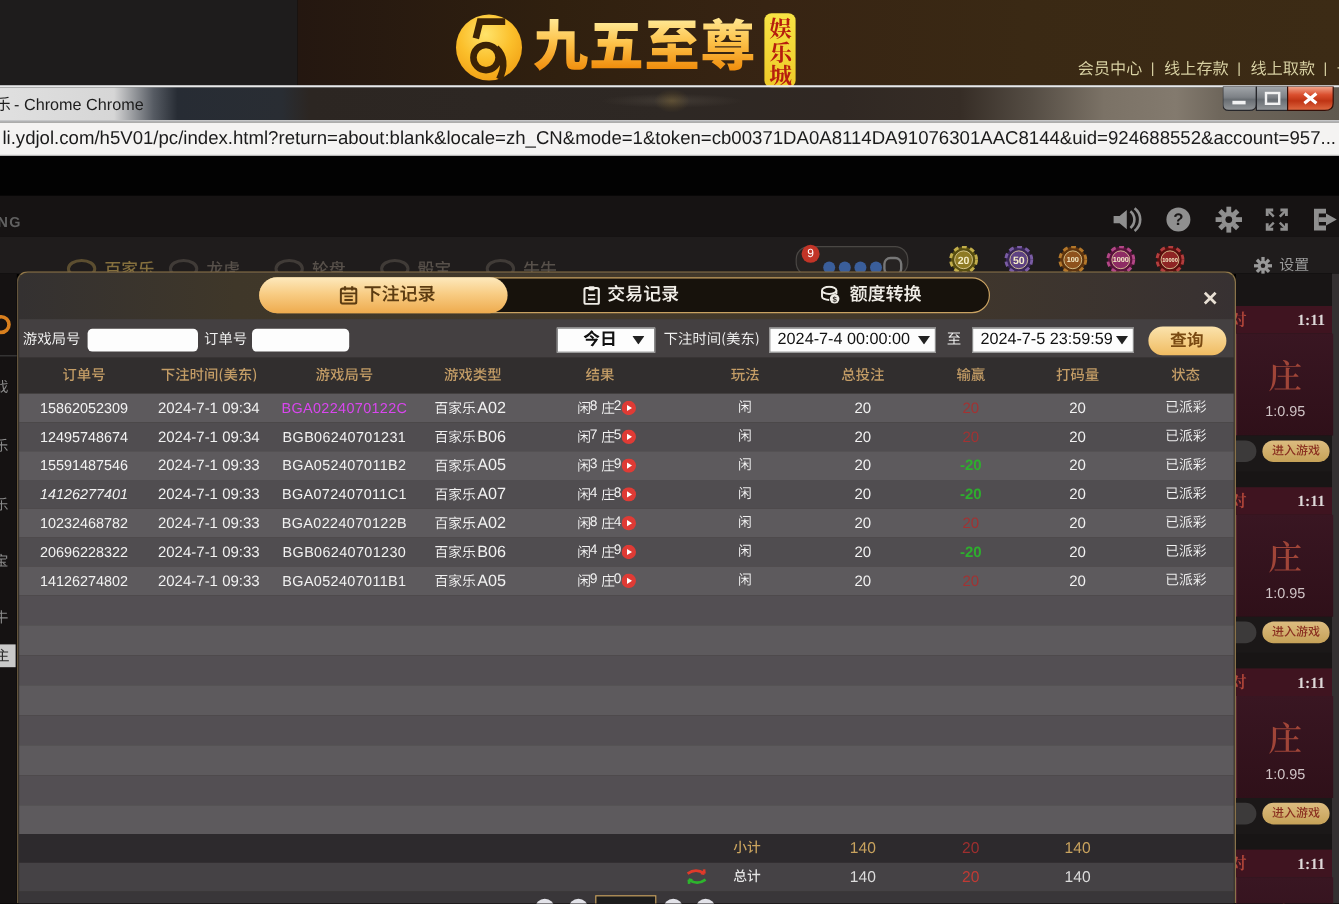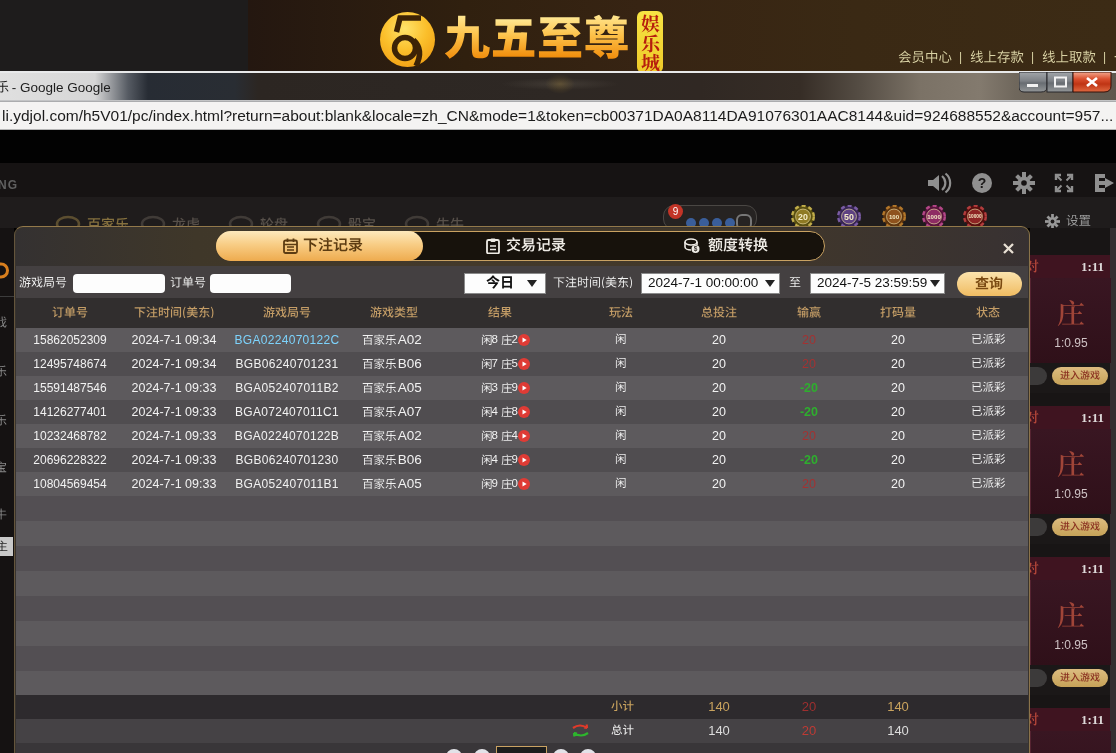--- a/index.html
+++ b/index.html
@@ -406,21 +406,21 @@
 <div style="position:absolute;left:0;top:71px;width:1116px;height:2px;background:#e8e9ea"></div>
 <div style="position:absolute;left:0;top:73px;width:1116px;height:27px;background:linear-gradient(90deg,#e0e0e0 0,#d6d6d6 95px,#565b63 128px,#272c34 148px,#292d33 235px,#2c2622 258px,#2e2824 560px,#302823 700px,#362d26 800px,#554d44 860px,#7b7266 920px,#837a6e 980px,#6f675c 1016px,#5f584e 1116px)"></div>
 <div style="position:absolute;left:0;top:100px;width:1116px;height:2px;background:linear-gradient(#cfd0d1,#9fa0a2)"></div>
 <div style="position:absolute;left:500px;top:78px;width:120px;height:12px;background:radial-gradient(ellipse at center,rgba(200,190,170,0.12),transparent 70%)"></div>
 <div style="position:absolute;left:545px;top:74px;width:30px;height:20px;background:radial-gradient(ellipse at center,rgba(230,180,60,0.18),transparent 70%)"></div>
 <div style="position:absolute;left:-4.0px;top:80.0px;">
     <svg width="13.0" height="13.5" viewBox="0 -880 1000 1040" fill="#1d1d1d" style="display:block">
       <use href="#s8"></use>
     </svg>
   </div>
-<div style="position:absolute;top:77.9px;font-family:'Liberation Sans',sans-serif;font-size:13.5px;color:#1d1d1d;font-weight:normal;line-height:20.25px;white-space:pre;left:8px;"> - Google Google</div>
+<div style="position:absolute;top:77.9px;font-family:'Liberation Sans',sans-serif;font-size:13.5px;color:#1d1d1d;font-weight:normal;line-height:20.25px;white-space:pre;left:8px;"> - Chrome Chrome</div>
 <svg style="position:absolute;left:1019px;top:72px" width="97" height="23" viewBox="0 0 97 23">
 <defs>
 <linearGradient id="btng" x1="0" y1="0" x2="0" y2="1">
         <stop offset="0" stop-color="#a2a6aa"></stop>
         <stop offset="45%" stop-color="#7d8186"></stop>
         <stop offset="55%" stop-color="#686d72"></stop>
         <stop offset="100%" stop-color="#939698"></stop>
       </linearGradient>
 <linearGradient id="btnr" x1="0" y1="0" x2="0" y2="1">
         <stop offset="0" stop-color="#f2a78d"></stop>
@@ -757,21 +757,21 @@
   </div>
 <svg style="position:absolute;left:527px;top:280px" width="10" height="7" viewBox="0 0 10 7">
     <path d="M0 0 h10 l-5 7 z" fill="#222"></path>
   </svg>
 <div style="position:absolute;left:553.0px;top:275.9px;">
     <svg width="80.1" height="12.5" viewBox="0 -880 6676 1040" fill="#f2f2f2" style="display:block">
       <use href="#s28"></use>
     </svg>
   </div>
 <div style="position:absolute;left:641px;top:273px;width:139px;height:21px;background:#fdfdfd;border:1px solid #8a8a8a;box-sizing:border-box"></div>
-<div style="position:absolute;top:272.9px;font-family:'Liberation Sans',sans-serif;font-size:13.5px;color:#111;font-weight:normal;line-height:20.25px;white-space:pre;left:648px;">2024-7-1 00:00:00</div>
+<div style="position:absolute;top:272.9px;font-family:'Liberation Sans',sans-serif;font-size:13.5px;color:#111;font-weight:normal;line-height:20.25px;white-space:pre;left:648px;">2024-7-4 00:00:00</div>
 <svg style="position:absolute;left:765px;top:280px" width="10" height="7" viewBox="0 0 10 7">
     <path d="M0 0 h10 l-5 7 z" fill="#222"></path>
   </svg>
 <div style="position:absolute;left:810px;top:273px;width:135px;height:21px;background:#fdfdfd;border:1px solid #8a8a8a;box-sizing:border-box"></div>
 <div style="position:absolute;top:272.9px;font-family:'Liberation Sans',sans-serif;font-size:13.5px;color:#111;font-weight:normal;line-height:20.25px;white-space:pre;left:817px;">2024-7-5 23:59:59</div>
 <svg style="position:absolute;left:930px;top:280px" width="10" height="7" viewBox="0 0 10 7">
     <path d="M0 0 h10 l-5 7 z" fill="#222"></path>
   </svg>
 <div style="position:absolute;left:789.0px;top:275.9px;">
     <svg width="12.0" height="12.5" viewBox="0 -880 1000 1040" fill="#f2f2f2" style="display:block">
@@ -831,21 +831,21 @@
     </svg>
   </div>
 <div style="position:absolute;left:976.0px;top:305.9px;">
     <svg width="24.0" height="12.5" viewBox="0 -880 2000 1040" fill="#c49d66" style="display:block">
       <use href="#s40"></use>
     </svg>
   </div>
 <div style="position:absolute;left:16px;top:328px;width:1012px;height:24px;background:#5d5a5d"></div>
 <div style="position:absolute;top:331.0px;font-family:'Liberation Sans',sans-serif;font-size:12px;color:#f2f2f2;font-weight:normal;line-height:18.0px;white-space:pre;left:70px;transform:translateX(-50%);">15862052309</div>
 <div style="position:absolute;top:330.6px;font-family:'Liberation Sans',sans-serif;font-size:12.5px;color:#f2f2f2;font-weight:normal;line-height:18.75px;white-space:pre;left:174px;transform:translateX(-50%);">2024-7-1 09:34</div>
-<div style="position:absolute;top:331.0px;font-family:'Liberation Sans',sans-serif;font-size:12px;color:#7dd3fc;font-weight:normal;letter-spacing:0.3px;line-height:18.0px;white-space:pre;left:287px;transform:translateX(-50%);">BGA0224070122C</div>
+<div style="position:absolute;top:331.0px;font-family:'Liberation Sans',sans-serif;font-size:12px;color:#d946ef;font-weight:normal;letter-spacing:0.3px;line-height:18.0px;white-space:pre;left:287px;transform:translateX(-50%);">BGA0224070122C</div>
 <div style="position:absolute;left:362.2px;top:333.5px;">
     <svg width="34.5" height="12.0" viewBox="0 -880 3000 1040" fill="#f2f2f2" style="display:block">
       <use href="#s41"></use>
     </svg>
   </div>
 <div style="position:absolute;top:329.9px;font-family:'Liberation Sans',sans-serif;font-size:13.5px;color:#f2f2f2;font-weight:normal;line-height:20.25px;white-space:pre;left:397.75px;">A02</div>
 <div style="position:absolute;left:481.0px;top:333.5px;">
     <svg width="11.5" height="12.0" viewBox="0 -880 1000 1040" fill="#f2f2f2" style="display:block">
       <use href="#s42"></use>
     </svg>
@@ -946,21 +946,21 @@
   </div>
 <div style="position:absolute;top:378.6px;font-family:'Liberation Sans',sans-serif;font-size:12.5px;color:#f2f2f2;font-weight:normal;line-height:18.75px;white-space:pre;left:719px;transform:translateX(-50%);">20</div>
 <div style="position:absolute;top:378.6px;font-family:'Liberation Sans',sans-serif;font-size:12.5px;color:#2eae2e;font-weight:bold;line-height:18.75px;white-space:pre;left:809px;transform:translateX(-50%);">-20</div>
 <div style="position:absolute;top:378.6px;font-family:'Liberation Sans',sans-serif;font-size:12.5px;color:#f2f2f2;font-weight:normal;line-height:18.75px;white-space:pre;left:898px;transform:translateX(-50%);">20</div>
 <div style="position:absolute;left:970.8px;top:381.2px;">
     <svg width="34.5" height="12.0" viewBox="0 -880 3000 1040" fill="#f2f2f2" style="display:block">
       <use href="#s44"></use>
     </svg>
   </div>
 <div style="position:absolute;left:16px;top:400px;width:1012px;height:24px;background:#504d50"></div>
-<div style="position:absolute;top:403.0px;font-family:'Liberation Sans',sans-serif;font-size:12px;color:#f2f2f2;font-weight:normal;line-height:18.0px;white-space:pre;left:70px;transform:translateX(-50%);">14126277401</div>
+<div style="position:absolute;top:403.0px;font-family:'Liberation Sans',sans-serif;font-size:12px;color:#f2f2f2;font-weight:normal;line-height:18.0px;white-space:pre;left:70px;transform:translateX(-50%);font-style:italic;">14126277401</div>
 <div style="position:absolute;top:402.6px;font-family:'Liberation Sans',sans-serif;font-size:12.5px;color:#f2f2f2;font-weight:normal;line-height:18.75px;white-space:pre;left:174px;transform:translateX(-50%);">2024-7-1 09:33</div>
 <div style="position:absolute;top:403.0px;font-family:'Liberation Sans',sans-serif;font-size:12px;color:#f2f2f2;font-weight:normal;letter-spacing:0.3px;line-height:18.0px;white-space:pre;left:287px;transform:translateX(-50%);">BGA072407011C1</div>
 <div style="position:absolute;left:362.2px;top:405.5px;">
     <svg width="34.5" height="12.0" viewBox="0 -880 3000 1040" fill="#f2f2f2" style="display:block">
       <use href="#s41"></use>
     </svg>
   </div>
 <div style="position:absolute;top:401.9px;font-family:'Liberation Sans',sans-serif;font-size:13.5px;color:#f2f2f2;font-weight:normal;line-height:20.25px;white-space:pre;left:397.75px;">A07</div>
 <div style="position:absolute;left:481.0px;top:405.5px;">
     <svg width="11.5" height="12.0" viewBox="0 -880 1000 1040" fill="#f2f2f2" style="display:block">
@@ -1063,21 +1063,21 @@
   </div>
 <div style="position:absolute;top:450.6px;font-family:'Liberation Sans',sans-serif;font-size:12.5px;color:#f2f2f2;font-weight:normal;line-height:18.75px;white-space:pre;left:719px;transform:translateX(-50%);">20</div>
 <div style="position:absolute;top:450.6px;font-family:'Liberation Sans',sans-serif;font-size:12.5px;color:#2eae2e;font-weight:bold;line-height:18.75px;white-space:pre;left:809px;transform:translateX(-50%);">-20</div>
 <div style="position:absolute;top:450.6px;font-family:'Liberation Sans',sans-serif;font-size:12.5px;color:#f2f2f2;font-weight:normal;line-height:18.75px;white-space:pre;left:898px;transform:translateX(-50%);">20</div>
 <div style="position:absolute;left:970.8px;top:453.2px;">
     <svg width="34.5" height="12.0" viewBox="0 -880 3000 1040" fill="#f2f2f2" style="display:block">
       <use href="#s44"></use>
     </svg>
   </div>
 <div style="position:absolute;left:16px;top:472px;width:1012px;height:24px;background:#5d5a5d"></div>
-<div style="position:absolute;top:475.0px;font-family:'Liberation Sans',sans-serif;font-size:12px;color:#f2f2f2;font-weight:normal;line-height:18.0px;white-space:pre;left:70px;transform:translateX(-50%);">10804569454</div>
+<div style="position:absolute;top:475.0px;font-family:'Liberation Sans',sans-serif;font-size:12px;color:#f2f2f2;font-weight:normal;line-height:18.0px;white-space:pre;left:70px;transform:translateX(-50%);">14126274802</div>
 <div style="position:absolute;top:474.6px;font-family:'Liberation Sans',sans-serif;font-size:12.5px;color:#f2f2f2;font-weight:normal;line-height:18.75px;white-space:pre;left:174px;transform:translateX(-50%);">2024-7-1 09:33</div>
 <div style="position:absolute;top:475.0px;font-family:'Liberation Sans',sans-serif;font-size:12px;color:#f2f2f2;font-weight:normal;letter-spacing:0.3px;line-height:18.0px;white-space:pre;left:287px;transform:translateX(-50%);">BGA052407011B1</div>
 <div style="position:absolute;left:362.2px;top:477.5px;">
     <svg width="34.5" height="12.0" viewBox="0 -880 3000 1040" fill="#f2f2f2" style="display:block">
       <use href="#s41"></use>
     </svg>
   </div>
 <div style="position:absolute;top:473.9px;font-family:'Liberation Sans',sans-serif;font-size:13.5px;color:#f2f2f2;font-weight:normal;line-height:20.25px;white-space:pre;left:397.75px;">A05</div>
 <div style="position:absolute;left:481.0px;top:477.5px;">
     <svg width="11.5" height="12.0" viewBox="0 -880 1000 1040" fill="#f2f2f2" style="display:block">

